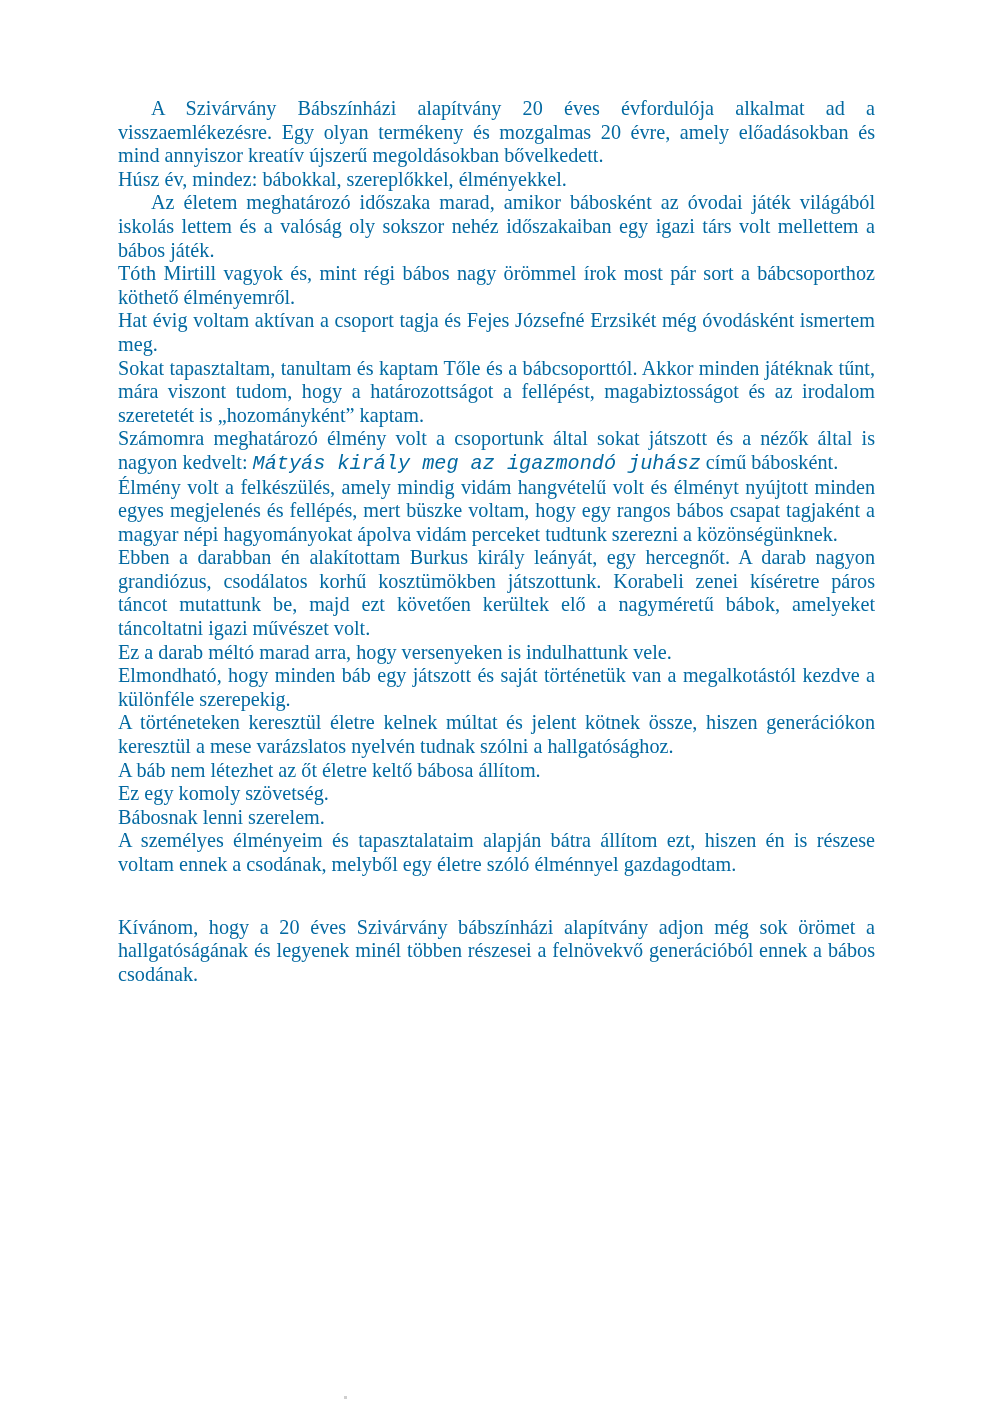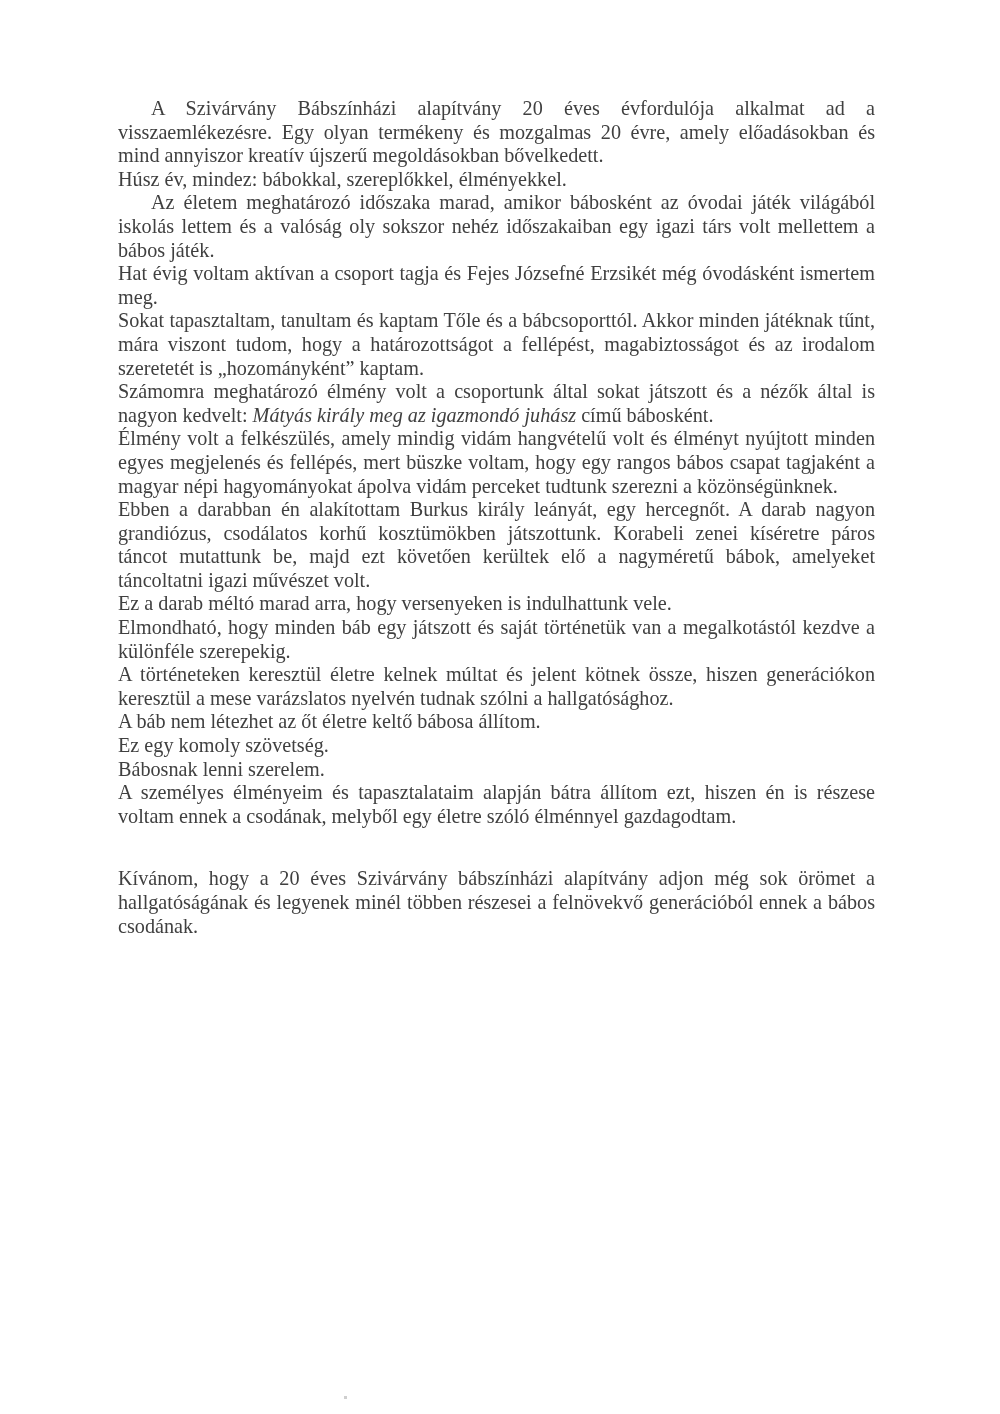--- a/index.html
+++ b/index.html
@@ -14,52 +14,54 @@
       overflow: hidden;
     }
     .page {
       position: absolute;
       left: 118px;
       top: 97px;
       width: 757px;
       font-family: "Liberation Serif", serif;
       font-size: 20.2px;
       line-height: 23.6px;
-      color: #404040;
+      color: #0369a1;
       text-align: justify;
     }
     .para {
       margin: 0;
       padding: 0;
     }
     .para.indent {
       text-indent: 33px;
     }
     .closing {
       margin-top: 39px;
     }
     em {
       font-style: italic;
+      font-family: Liberation Mono, monospace;
     }
     .speck {
       position: absolute;
       width: 3px;
       height: 3px;
       background: #cfcfcf;
       left: 344px;
       top: 1396px;
     }
   </style>
 </head>
 <body>
 
 <div class="page">
   <p class="para indent">A Szivárvány Bábszínházi alapítvány 20 éves évfordulója alkalmat ad a visszaemlékezésre. Egy olyan termékeny és mozgalmas 20 évre, amely előadásokban és mind annyiszor kreatív újszerű megoldásokban bővelkedett.</p>
   <p class="para">Húsz év, mindez: bábokkal, szereplőkkel, élményekkel.</p>
   <p class="para indent">Az életem meghatározó időszaka marad, amikor bábosként az óvodai játék világából iskolás lettem és a valóság oly sokszor nehéz időszakaiban egy igazi társ volt mellettem a bábos játék.</p>
+  <p class="para">Tóth Mirtill vagyok és, mint régi bábos nagy örömmel írok most pár sort a bábcsoporthoz köthető élményemről.</p>
   <p class="para">Hat évig voltam aktívan a csoport tagja és Fejes Józsefné Erzsikét még óvodásként ismertem meg.</p>
   <p class="para">Sokat tapasztaltam, tanultam és kaptam Tőle és a bábcsoporttól. Akkor minden játéknak tűnt, mára viszont tudom, hogy a határozottságot a fellépést, magabiztosságot és az irodalom szeretetét is „hozományként” kaptam.</p>
   <p class="para"><span>Számomra meghatározó élmény volt a csoportunk által sokat játszott és a nézők által is nagyon kedvelt: </span><em>Mátyás király meg az igazmondó juhász</em><span> című bábosként.</span></p>
   <p class="para">Élmény volt a felkészülés, amely mindig vidám hangvételű volt és élményt nyújtott minden egyes megjelenés és fellépés, mert büszke voltam, hogy egy rangos bábos csapat tagjaként a magyar népi hagyományokat ápolva vidám perceket tudtunk szerezni a közönségünknek.</p>
   <p class="para">Ebben a darabban én alakítottam Burkus király leányát, egy hercegnőt. A darab nagyon grandiózus, csodálatos korhű kosztümökben játszottunk. Korabeli zenei kíséretre páros táncot mutattunk be, majd ezt követően kerültek elő a nagyméretű bábok, amelyeket táncoltatni igazi művészet volt.</p>
   <p class="para">Ez a darab méltó marad arra, hogy versenyeken is indulhattunk vele.</p>
   <p class="para">Elmondható, hogy minden báb egy játszott és saját történetük van a megalkotástól kezdve a különféle szerepekig.</p>
   <p class="para">A történeteken keresztül életre kelnek múltat és jelent kötnek össze, hiszen generációkon keresztül a mese varázslatos nyelvén tudnak szólni a hallgatósághoz.</p>
   <p class="para">A báb nem létezhet az őt életre keltő bábosa állítom.</p>
   <p class="para">Ez egy komoly szövetség.</p>

